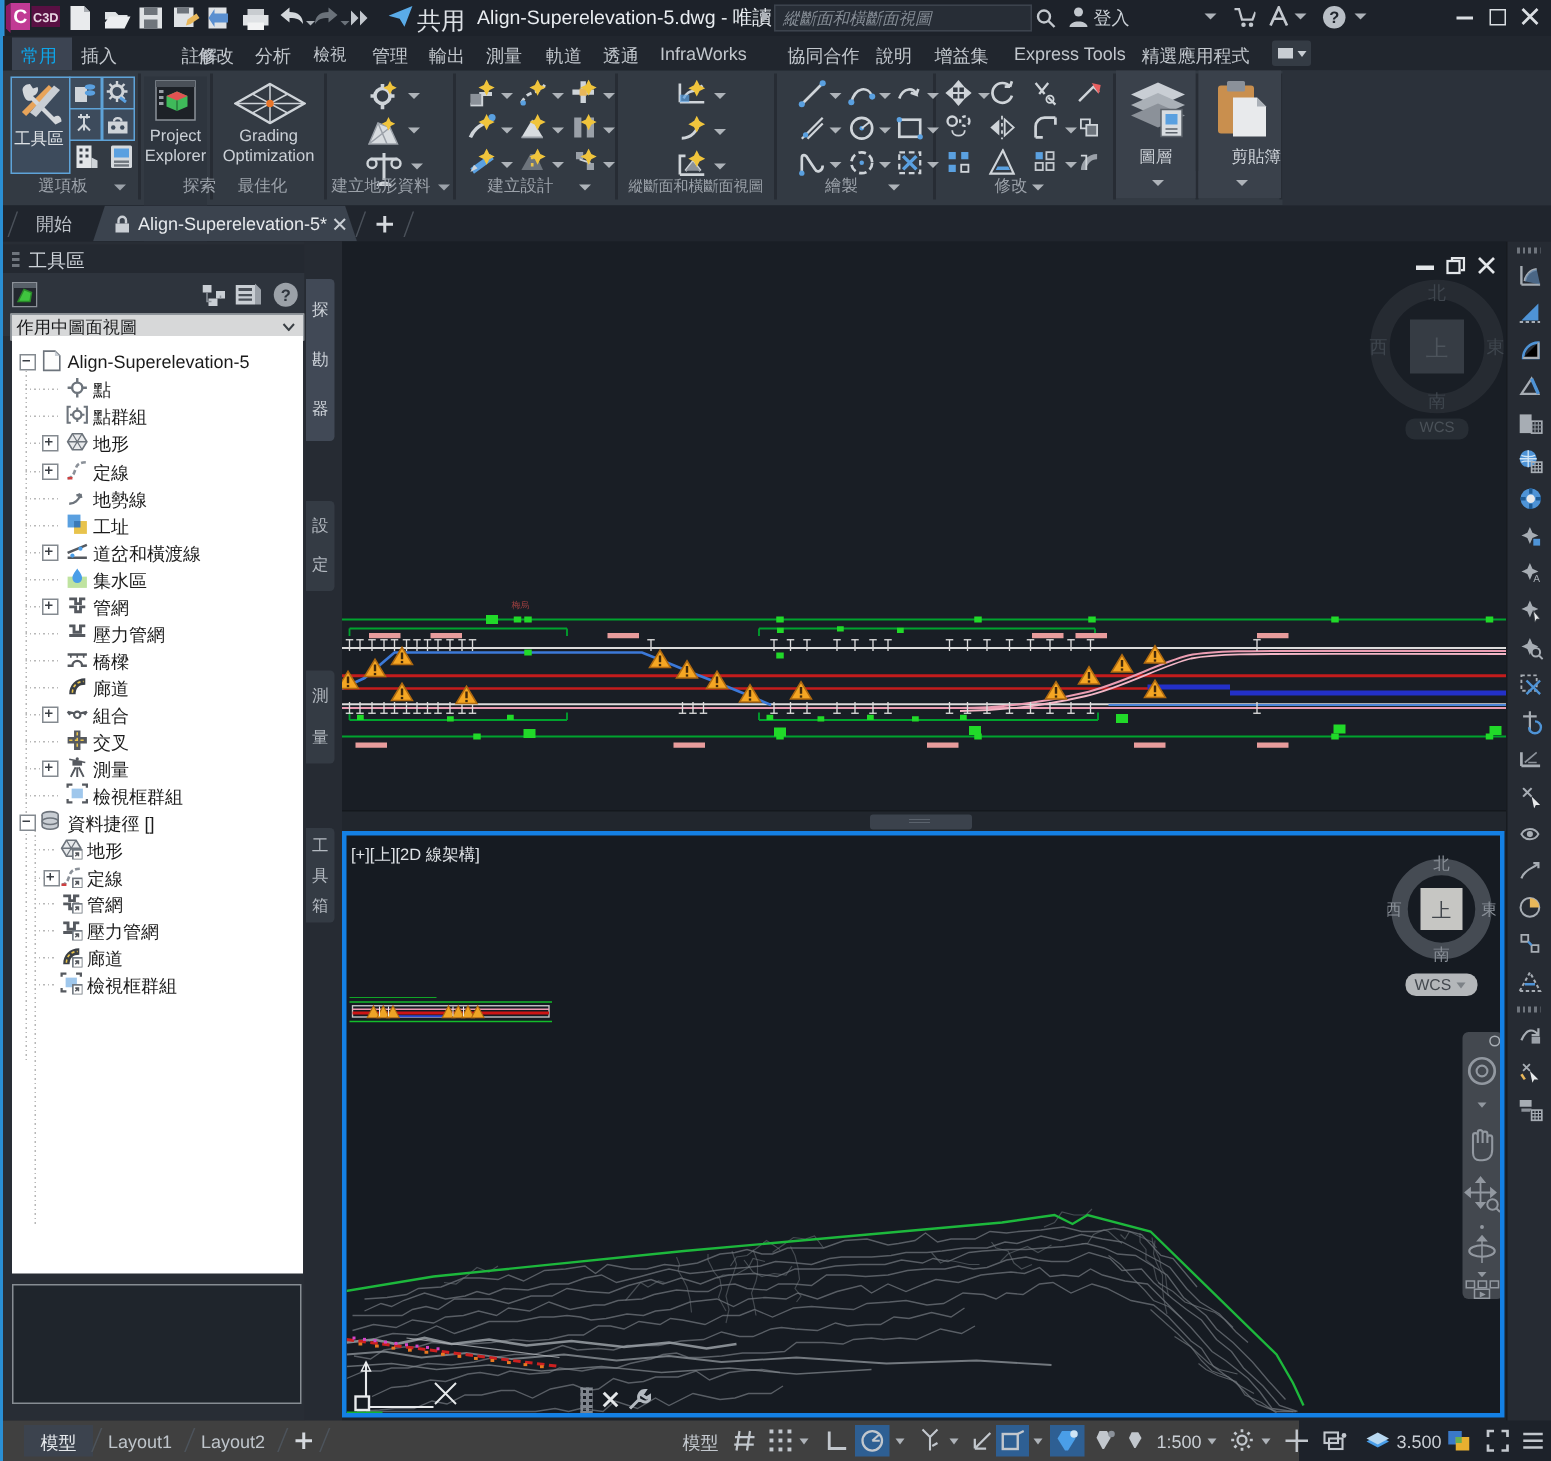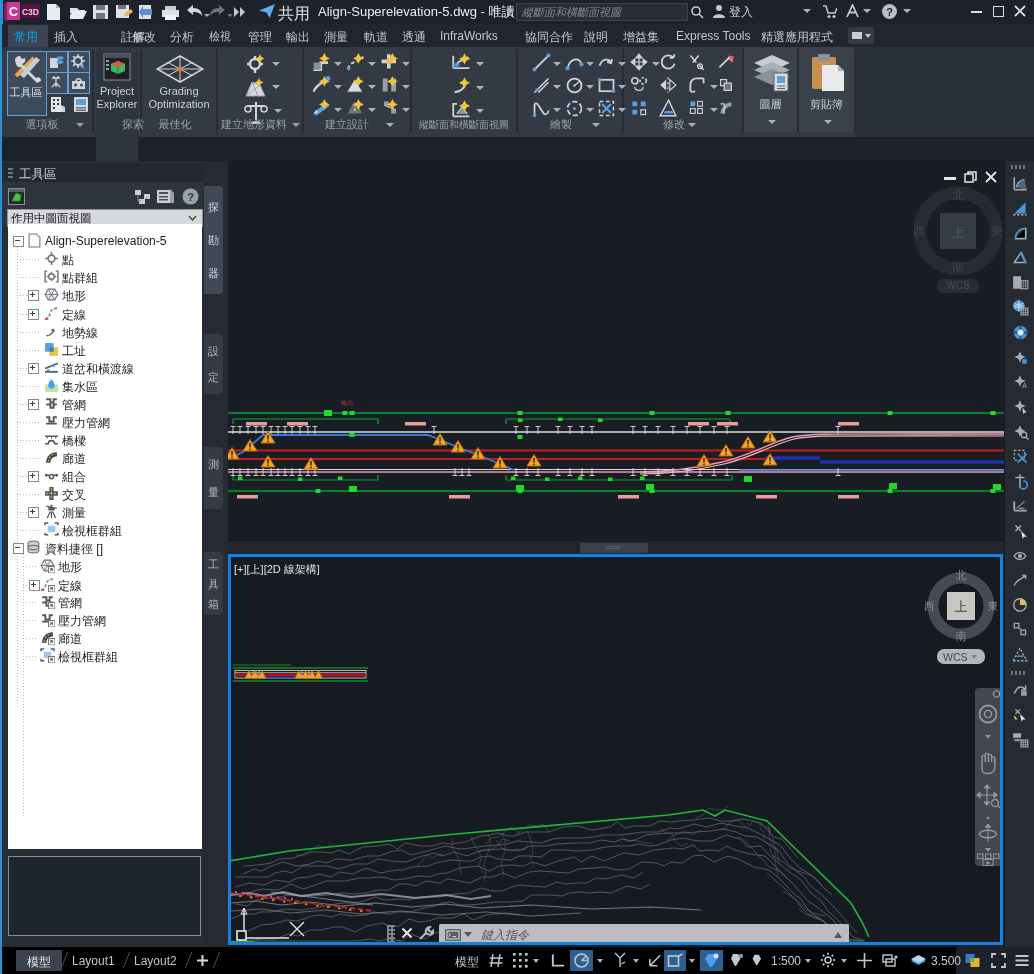--- a/index.html
+++ b/index.html
@@ -405,23 +405,41 @@
 <div class="abs" style="left:744px;top:50px;width:53px;text-align:center;font-size:11px;color:#ccd1d7;">圖層</div>
 <div class="abs" style="left:744px;top:67px;width:53px;height:18px;background:#3a414b;"></div>
 <div class="abs" style="left:768px;top:73px;width:0;height:0;border-top:4px solid #aeb3b9;border-left:4px solid transparent;border-right:4px solid transparent;"></div>
 <div class="abs" style="left:799px;top:0px;width:55px;height:85px;background:#3a414b;"></div>
 <svg class="abs" style="left:810px;top:6px;" width="36" height="40" viewBox="0 0 36 40">
  <rect x="2" y="4" width="24" height="32" rx="2" fill="#c98f4e"></rect>
  <rect x="8" y="1" width="12" height="7" rx="1" fill="#8b9199"></rect>
  <path d="M12 12 h16 l6 6 v20 h-22 z" fill="#e8eaec"></path>
  <path d="M28 12 l6 6 h-6 z" fill="#aab0b7"></path>
 </svg>
-<div class="abs" style="left:799px;top:50px;width:55px;text-align:center;font-size:11px;color:#ccd1d7;">剪貼簿</div>
+<div class="abs" style="left:799px;top:50px;width:55px;text-align:right;font-size:11px;color:#ccd1d7;">剪貼簿</div>
 <div class="abs" style="left:799px;top:67px;width:55px;height:18px;background:#3a414b;"></div>
 <div class="abs" style="left:824px;top:73px;width:0;height:0;border-top:4px solid #aeb3b9;border-left:4px solid transparent;border-right:4px solid transparent;"></div>
+</div>
+<div class="abs" style="left:0;top:137px;width:1034px;height:24px;background:#20252d;">
+ <div class="abs" style="left:8px;top:4px;width:1px;height:17px;background:#4a515a;transform:skewX(-20deg);"></div>
+ <div class="abs" style="left:24px;top:4px;font-size:12px;color:#bcc1c8;">開始</div>
+ <div class="abs" style="left:62px;top:0px;width:176px;height:24px;background:#3b434e;transform:skewX(0);clip-path:polygon(8px 0,168px 0,176px 24px,0 24px);"></div>
+ <svg class="abs" style="left:76px;top:6px;" width="11" height="13" viewBox="0 0 11 13">
+        <rect x="1" y="6" width="9" height="6" fill="#c9ced4"></rect>
+        <path d="M3 6 V4 a2.5 2.5 0 0 1 5 0 V6" fill="none" stroke="#c9ced4" stroke-width="1.6"></path>
+      </svg>
+ <div class="abs" style="left:92px;top:5px;font-size:12px;color:#e6e9ec;">Align-Superelevation-5*</div>
+ <svg class="abs" style="left:222px;top:8px;" width="9" height="9" viewBox="0 0 9 9">
+        <path d="M1 1 L8 8 M8 1 L1 8" stroke="#c9ced4" stroke-width="1.4"></path>
+      </svg>
+ <div class="abs" style="left:240px;top:4px;width:1px;height:17px;background:#4a515a;transform:skewX(-20deg);"></div>
+ <svg class="abs" style="left:250px;top:6px;" width="13" height="13" viewBox="0 0 13 13">
+        <path d="M6.5 1 v11 M1 6.5 h11" stroke="#d5d9de" stroke-width="2"></path>
+      </svg>
+ <div class="abs" style="left:272px;top:4px;width:1px;height:17px;background:#4a515a;transform:skewX(-20deg);"></div>
 </div>
 <div class="abs" style="left:0;top:161px;width:228px;height:786px;background:#282d35;">
 <div class="abs" style="left:0;top:2px;width:203px;height:19px;background:#242931;"></div>
 <div class="abs" style="left:8px;top:7px;width:5px;height:10px;background:repeating-linear-gradient(#6f757d 0 2px,transparent 2px 4px);"></div>
 <div class="abs" style="left:19px;top:5px;font-size:12.5px;color:#ced3d9;">工具區</div>
 <div class="abs" style="left:0;top:21px;width:203px;height:42px;background:#2e343d;"></div>
 <svg class="abs" style="left:8px;top:27px;" width="17" height="17" viewBox="0 0 17 17">
         <rect x="0.5" y="0.5" width="16" height="16" fill="#23282f" stroke="#8b9199"></rect>
         <rect x="1" y="1" width="15" height="3" fill="#586069"></rect>
         <path d="M4 13 L8 5 L13 7 L12 13 Z" fill="#3fc43f" stroke="#2a8a2a"></path>
@@ -1038,31 +1056,20 @@
 <svg class="abs" style="left:57px;top:363px;" width="18" height="18" viewBox="0 0 18 18">
         <path d="M2 2 L16 16 M16 2 L2 16" stroke="#e8eaec" stroke-width="1.3"></path>
       </svg>
 <div class="abs" style="left:156px;top:368px;width:8px;height:17px;background:repeating-linear-gradient(#8b9199 0 2px,transparent 2px 4px),repeating-linear-gradient(90deg,#8b9199 0 2px,transparent 2px 4px);opacity:0.9;"></div>
 <svg class="abs" style="left:170px;top:370px;" width="12" height="12" viewBox="0 0 12 12">
         <path d="M1.5 1.5 L10.5 10.5 M10.5 1.5 L1.5 10.5" stroke="#e4e7ea" stroke-width="2"></path>
       </svg>
 <svg class="abs" style="left:187px;top:368px;" width="16" height="16" viewBox="0 0 16 16">
         <path d="M2 14 L8 8 M8 8 c-1 -3 1 -6 4 -6 l-2 3 l3 2 l3 -2 c0 3 -3 6 -6 4 z" fill="none" stroke="#b3b9c0" stroke-width="2"></path>
       </svg>
-<div class="abs" style="left:208px;top:367px;width:410px;height:22px;background:#bcbdbe;border-radius:2px;">
-<svg class="abs" style="left:5px;top:4px;" width="18" height="14" viewBox="0 0 18 14">
-          <rect x="1" y="1" width="16" height="12" fill="#585f68" rx="1"></rect>
-          <rect x="3" y="3" width="12" height="8" fill="none" stroke="#e0e3e6" stroke-width="1"></rect>
-          <path d="M4.5 5 l2 1.8 l-2 1.8" fill="none" stroke="#e0e3e6"></path>
-          <path d="M8.5 8.6 h3.5" stroke="#e0e3e6"></path>
-        </svg>
-<div class="abs" style="left:25px;top:8px;width:0;height:0;border-top:5px solid #4e5660;border-left:4px solid transparent;border-right:4px solid transparent;"></div>
-<div class="abs" style="left:42px;top:3px;font-size:12px;font-style:italic;color:#53575c;">鍵入指令</div>
-<div class="abs" style="left:395px;top:8px;width:0;height:0;border-bottom:6px solid #53575c;border-left:4px solid transparent;border-right:4px solid transparent;"></div>
-</div>
 </div>
 <div class="abs" style="left:1004px;top:161px;width:30px;height:786px;background:#262b33;border-left:1px solid #171b20;">
 <div class="abs" style="left:6px;top:4px;width:16px;height:4px;background:repeating-linear-gradient(90deg,#6f757d 0 2px,transparent 2px 4px);"></div>
 <svg class="abs" style="left:7px;top:14px;" width="17" height="17" viewBox="0 0 15 15">
         <path d="M2 13 V2 M2 13 H13 M4 11 A 8 8 0 0 1 11 4" fill="none" stroke="#a7adb4" stroke-width="1.4"></path>
         <path d="M4 11 A 8 8 0 0 1 11 4 L13 13 z" fill="#5a80a8" opacity="0.7"></path>
       </svg>
 <svg class="abs" style="left:7px;top:39px;" width="17" height="17" viewBox="0 0 15 15">
         <path d="M2 12 L12 2 L12 12 Z" fill="#4e93d6"></path>
         <path d="M1 13 h12" stroke="#a7adb4" stroke-dasharray="2 1.5" stroke-width="1.2"></path>
@@ -1153,21 +1160,21 @@
         <path d="M7 7 l5 5 l-2.5 0 l-1 2z" fill="#e8eaec"></path>
         <path d="M2 9 l2 3" stroke="#e8b75a" stroke-width="1.5"></path>
       </svg>
 <svg class="abs" style="left:7px;top:570px;" width="17" height="17" viewBox="0 0 15 15">
         <path d="M1 2 L8 2 L8 6 L1 6z" fill="#a7adb4"></path>
         <path d="M2 7 l6 0 l-1 2 l-5 0z" fill="#8b9199"></path>
         <rect x="8" y="8" width="6" height="6" fill="none" stroke="#a7adb4"></rect>
         <path d="M8 10 h6 M8 12 h6 M10 8 v6 M12 8 v6" stroke="#a7adb4" stroke-width="0.7"></path>
       </svg>
 </div>
-<div class="abs" style="left:0;top:947px;width:956px;height:27px;background:#000000;">
+<div class="abs" style="left:0;top:947px;width:866px;height:27px;background:#404040;">
 <div class="abs" style="left:16px;top:3px;width:46px;height:21px;background:#3c434e;"></div>
 <div class="abs" style="left:27px;top:7px;font-size:12px;color:#e5e8eb;">模型</div>
 <div class="abs" style="left:72px;top:7px;font-size:12px;color:#bfc5cb;">Layout1</div>
 <div class="abs" style="left:134px;top:7px;font-size:12px;color:#bfc5cb;">Layout2</div>
 <div class="abs" style="left:64px;top:5px;width:1px;height:16px;background:#4d545c;transform:skewX(-22deg);"></div>
 <div class="abs" style="left:126px;top:5px;width:1px;height:16px;background:#4d545c;transform:skewX(-22deg);"></div>
 <div class="abs" style="left:188px;top:5px;width:1px;height:16px;background:#4d545c;transform:skewX(-22deg);"></div>
 <div class="abs" style="left:216px;top:5px;width:1px;height:16px;background:#4d545c;transform:skewX(-22deg);"></div>
 <svg class="abs" style="left:196px;top:7px;" width="13" height="13" viewBox="0 0 13 13">
         <path d="M6.5 1 v11 M1 6.5 h11" stroke="#d5d9de" stroke-width="2"></path>

